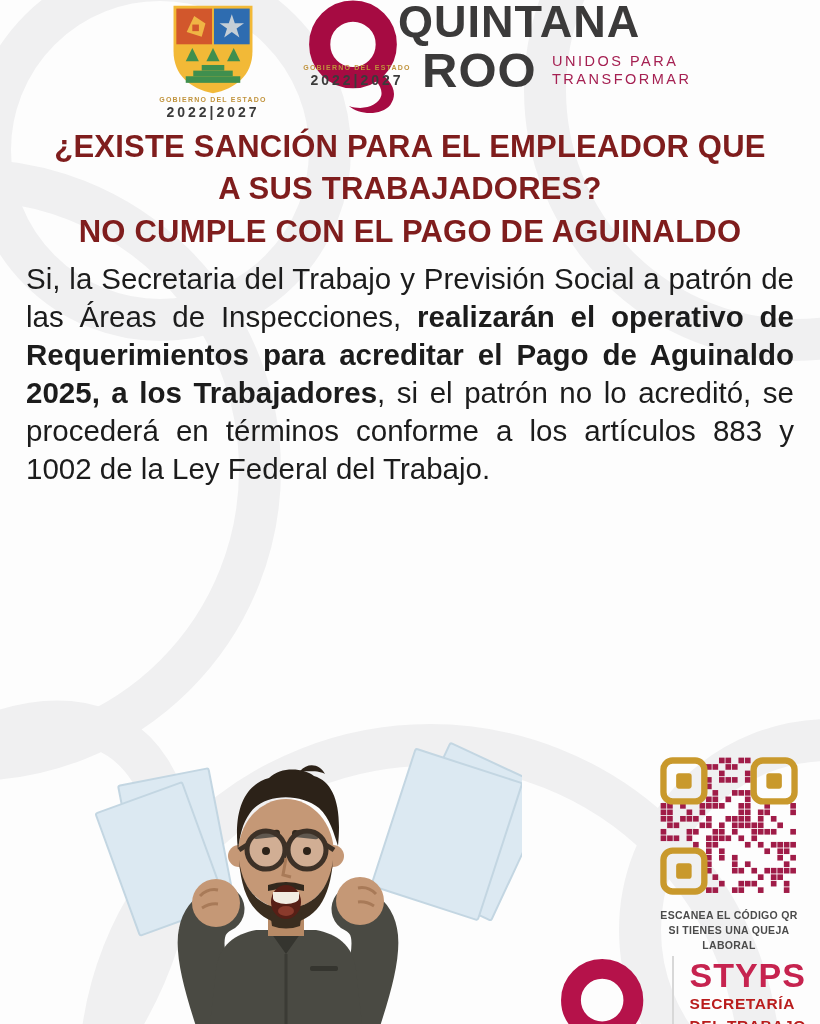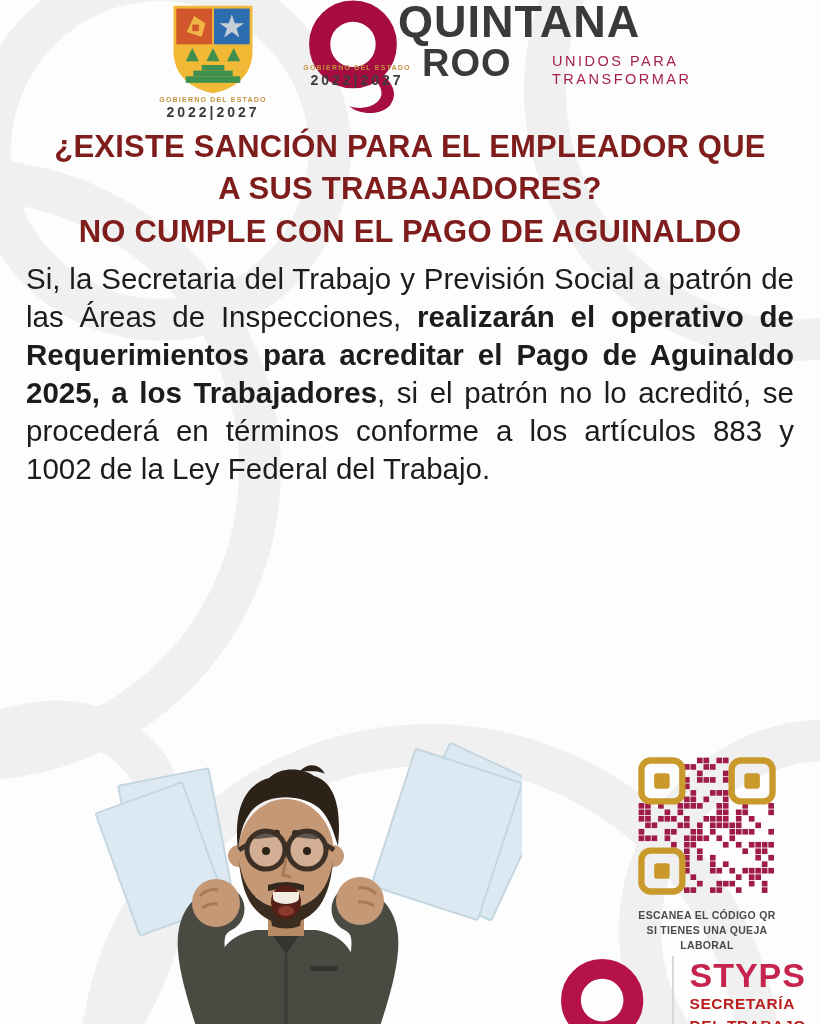--- a/index.html
+++ b/index.html
@@ -11,40 +11,40 @@
 
   
   .header{top:0;left:0;right:0;display:flex;justify-content:center;align-items:flex-start;gap:26px;padding-top:2px;}
   .seal{width:122px;text-align:center;}
   .seal svg{width:96px;height:94px;display:block;margin:0 auto;}
   .cap-small{font-size:7px;font-weight:700;color:#c0933c;letter-spacing:1.2px;line-height:1.1;}
   .cap-years{font-size:14px;font-weight:900;color:#3b3b3b;letter-spacing:3px;line-height:1.15;}
   .qroo{position:relative;width:368px;height:108px;}
   .qroo .bigq{position:absolute;left:0;top:-4px;width:112px;height:116px;}
   .qroo .w1{position:absolute;left:98px;top:-6px;font-size:45px;font-weight:900;color:#3b3a3a;letter-spacing:1px;}
-  .qroo .w2{position:absolute;left:122px;top:40px;font-size:38px;font-weight:900;color:#3b3a3a;letter-spacing:1px;}
+  .qroo .w2{position:absolute;left:122px;top:40px;font-size:49px;font-weight:900;color:#3b3a3a;letter-spacing:1px;}
   .qroo .tagline{position:absolute;left:232px;top:50px;font-size:14.5px;font-weight:400;color:#a52052;letter-spacing:2.5px;line-height:1.25;margin-left:20px;}
   .qroo .qcap{position:absolute;left:2px;top:62px;width:110px;text-align:center;}
 
   
   .title{top:126px;left:18px;right:18px;text-align:center;color:#7f1d1d;
          font-size:31px;font-weight:800;line-height:1.37;letter-spacing:.2px;}
 
   
   .para{left:26px;right:26px;text-align:justify;color:#1c1c1c;
         font-size:29.5px;line-height:38px;margin:0;}
   .para b{font-weight:700;}
   .p1{top:260px;}
   .p2{top:572px;}
 
   
   .man{top:738px;left:48px;width:474px;height:286px;}
 
   
-  .qr-block{top:752px;right:32px;width:162px;text-align:center;}
+  .qr-block{top:752px;right:10px;width:162px;text-align:center;}
   .qr-block svg{width:148px;height:148px;display:block;margin:0 auto;}
   .qr-caption{margin-top:8px;font-size:10.5px;font-weight:700;color:#4b4b4b;
               line-height:1.45;letter-spacing:.3px;}
 
   
   .footer{top:946px;right:14px;display:flex;align-items:flex-start;gap:15px;}
   .footer .fq{width:104px;height:118px;margin-top:6px;}
   .footer .divider{width:2px;height:120px;background:#d8d8d8;margin-top:10px;}
   .footer .ftext{padding-top:12px;}
   .f-acronym{font-size:34px;font-weight:900;color:#c6234f;letter-spacing:1px;line-height:1;}

